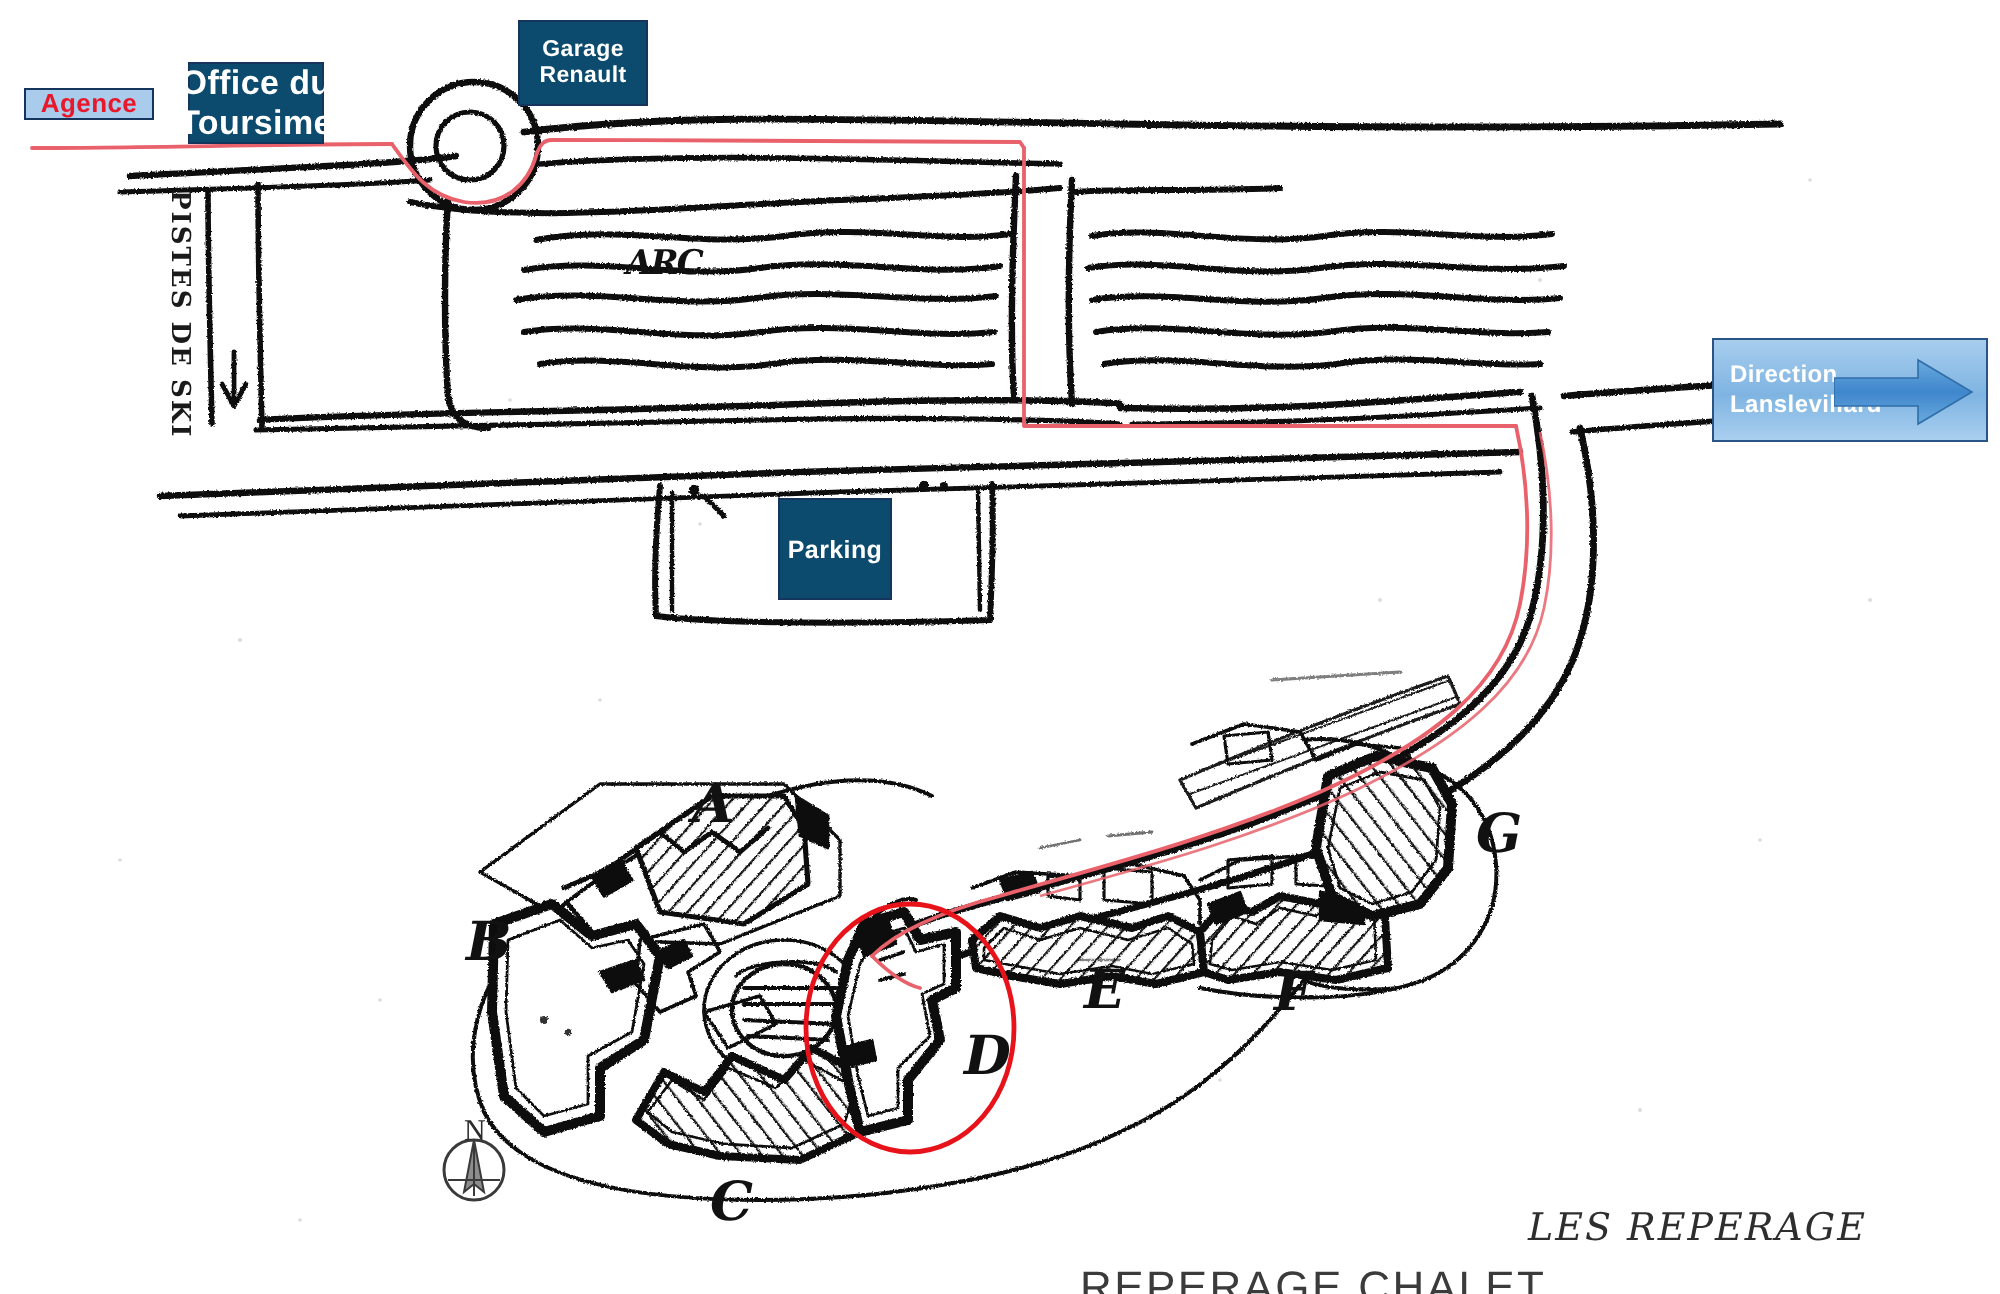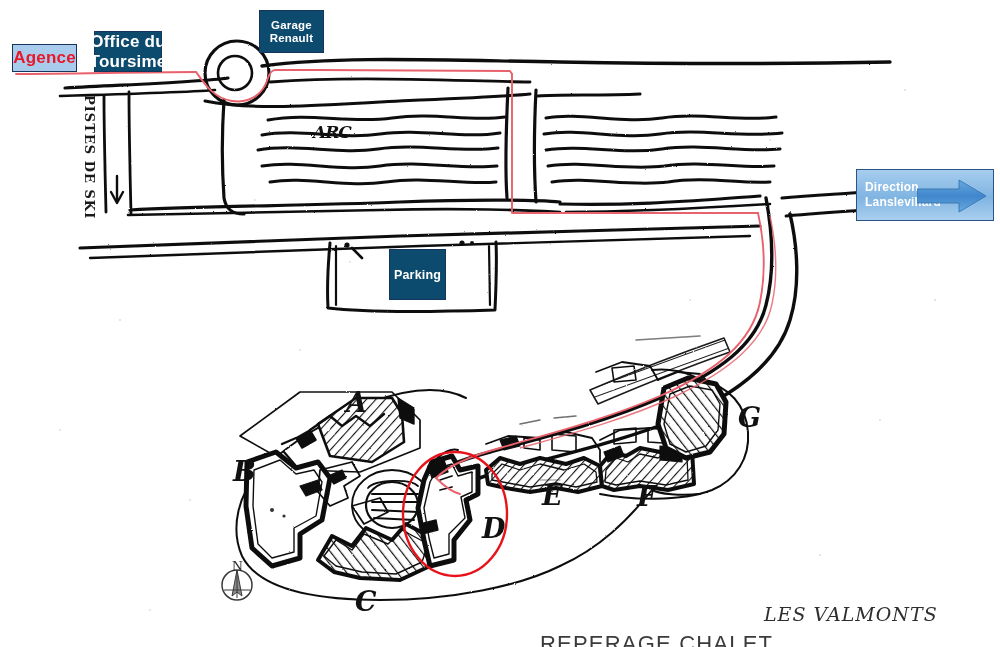--- a/index.html
+++ b/index.html
@@ -8,21 +8,21 @@
   #map-svg{position:absolute;left:0;top:0;width:1000px;height:647px;}
 
   
   .anno{position:absolute;box-sizing:border-box;border:1px solid #16355c;
         display:flex;flex-direction:column;align-items:center;justify-content:center;
         font-weight:bold;line-height:1.12;text-align:center;letter-spacing:.2px;}
   .anno.blue{background:#0c4a6e;color:#ffffff;}
   .anno.red-text{background:#a9cced;color:#e8172a;}
   .anno span{display:block;white-space:nowrap;}
 
-  #anno-agence{left:12px;top:44px;width:65px;height:28px;font-size:17px;}
+  #anno-agence{left:12px;top:44px;width:65px;height:16px;font-size:13px;}
   #anno-office{left:94px;top:31px;width:68px;height:41px;font-size:17px;}
   #anno-garage{left:259px;top:10px;width:65px;height:43px;font-size:11.5px;}
   #anno-parking{left:389px;top:249px;width:57px;height:51px;font-size:12.5px;}
 
   #anno-direction{left:856px;top:169px;width:138px;height:52px;border:1px solid #2a5486;
       background:linear-gradient(180deg,#a7cdee 0%,#7fb4e2 55%,#a9cfef 100%);
       flex-direction:row;justify-content:flex-start;padding-left:8px;}
   #anno-direction .dir-text{color:#ffffff;font-size:12px;text-align:left;line-height:1.25;}
   #anno-direction .dir-arrow{position:absolute;right:6px;top:9px;width:70px;height:34px;}
 
@@ -262,21 +262,21 @@
   <div class="hand bldg" id="lbl-D">D</div>
   <div class="hand bldg" id="lbl-E">E</div>
   <div class="hand bldg" id="lbl-F">F</div>
   <div class="hand bldg" id="lbl-G">G</div>
 
   <div class="hand" id="lbl-arc">ARC</div>
   <div class="hand" id="lbl-pistes">PISTES DE SKI</div>
   <div class="hand" id="lbl-north">N</div>
 
   <div id="title-print">REPERAGE CHALET</div>
-  <div id="title-hand">LES VALMONTS</div>
+  <div id="title-hand">LES REPERAGE</div>
 
   <div class="anno red-text" id="anno-agence">
     <span>Agence</span>
   </div>
 
   <div class="anno blue" id="anno-office">
     <span>Office du</span>
     <span>Toursime</span>
   </div>
 

